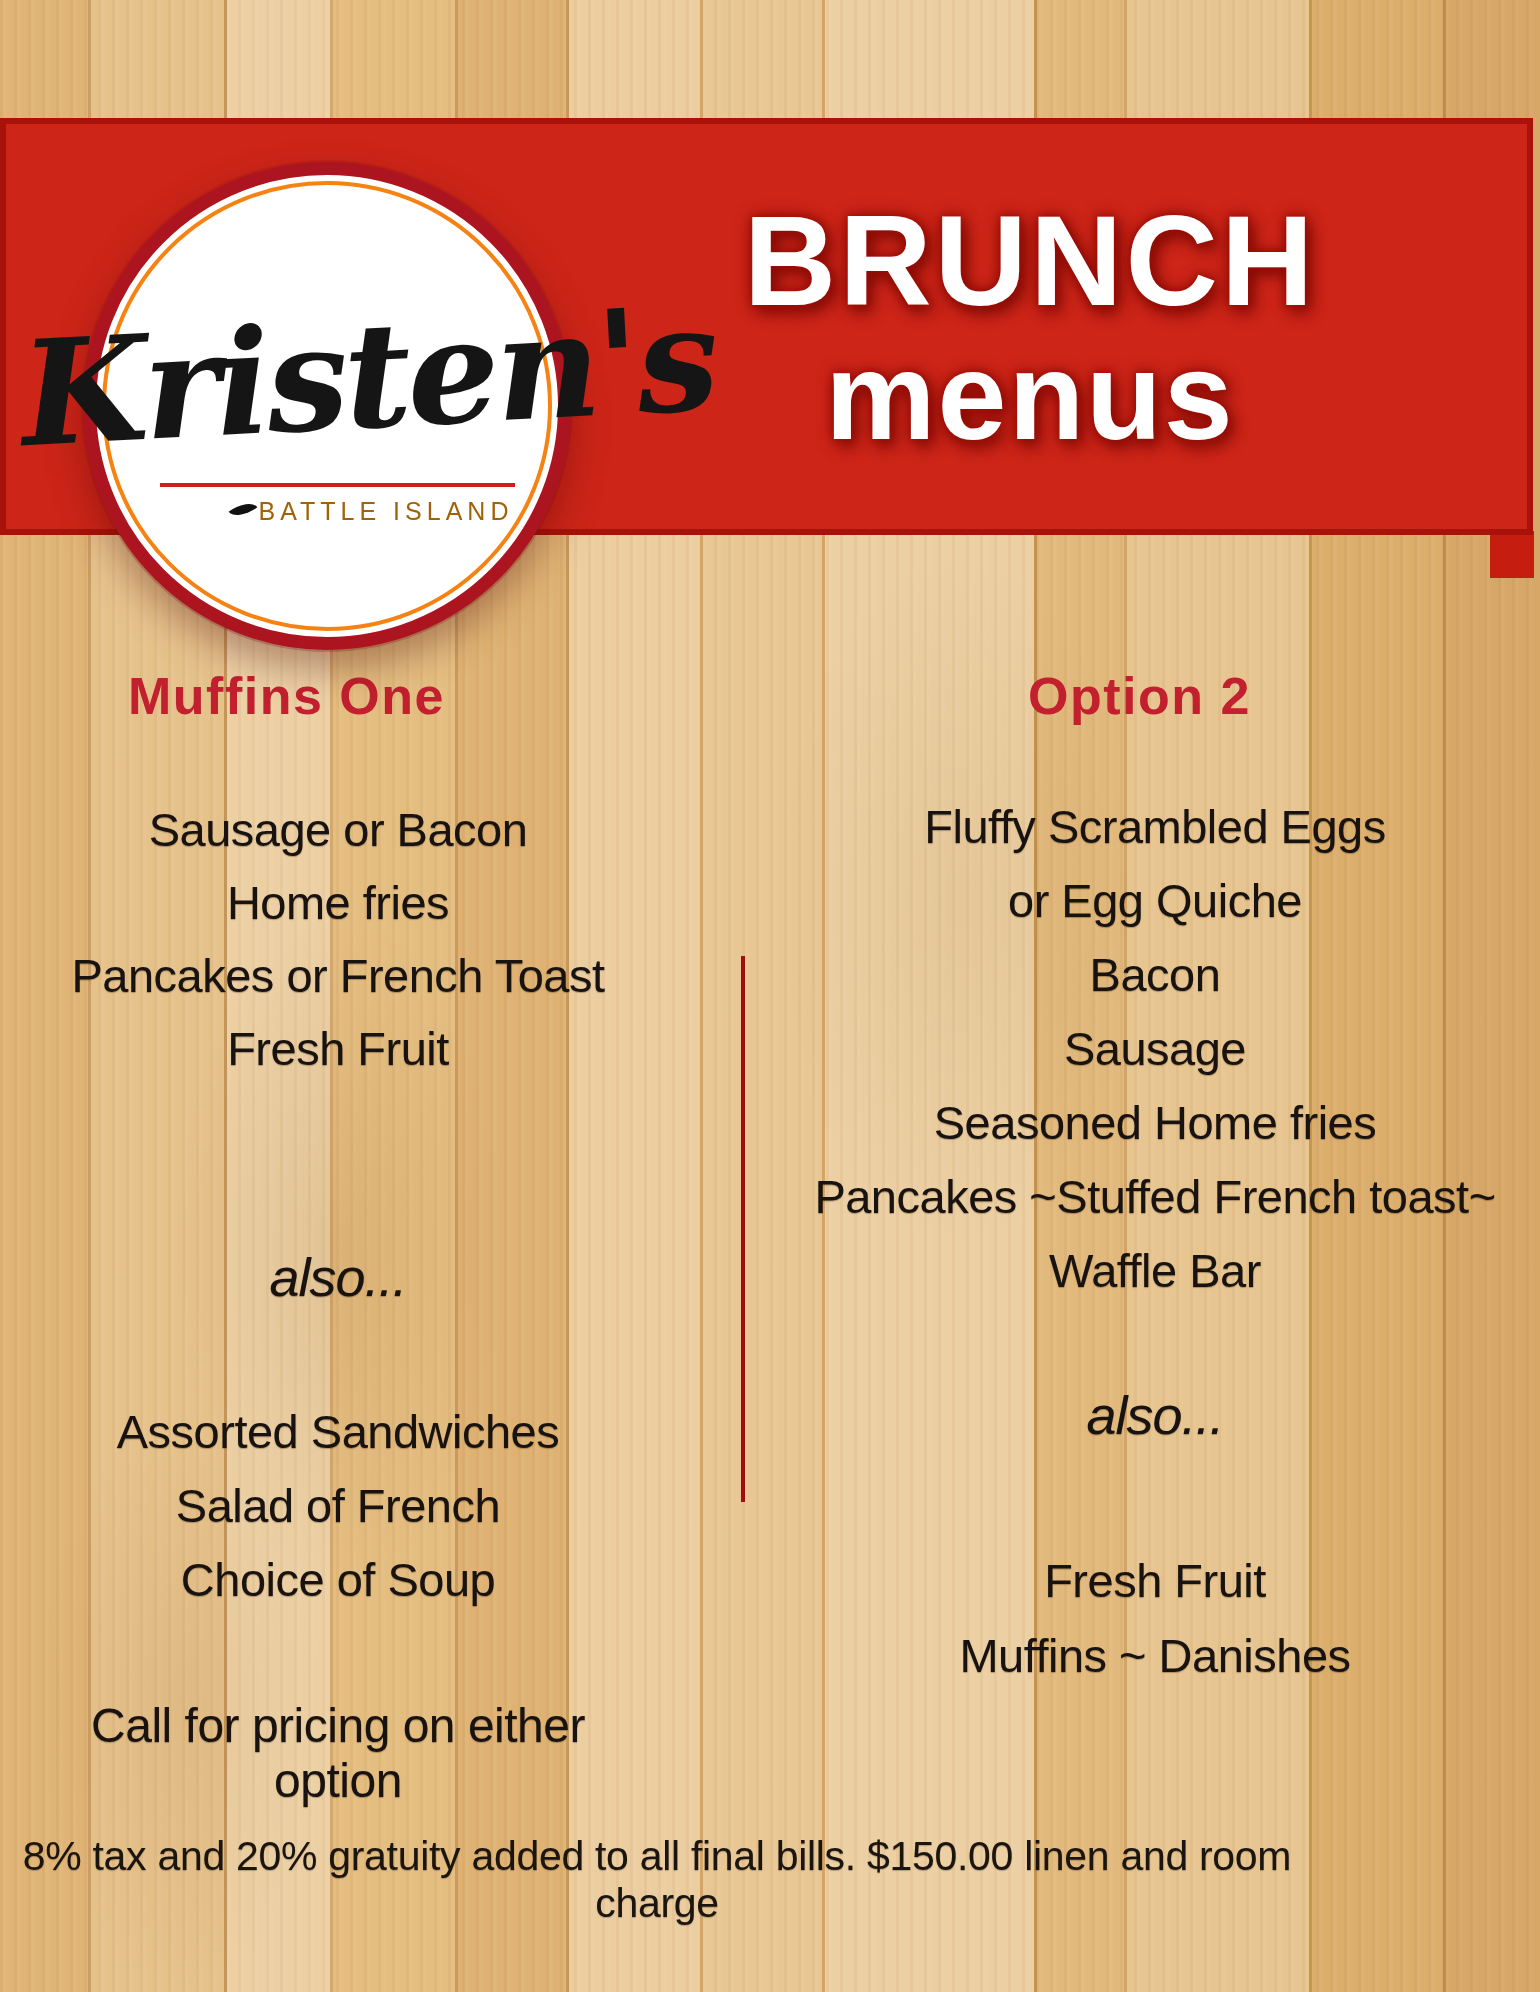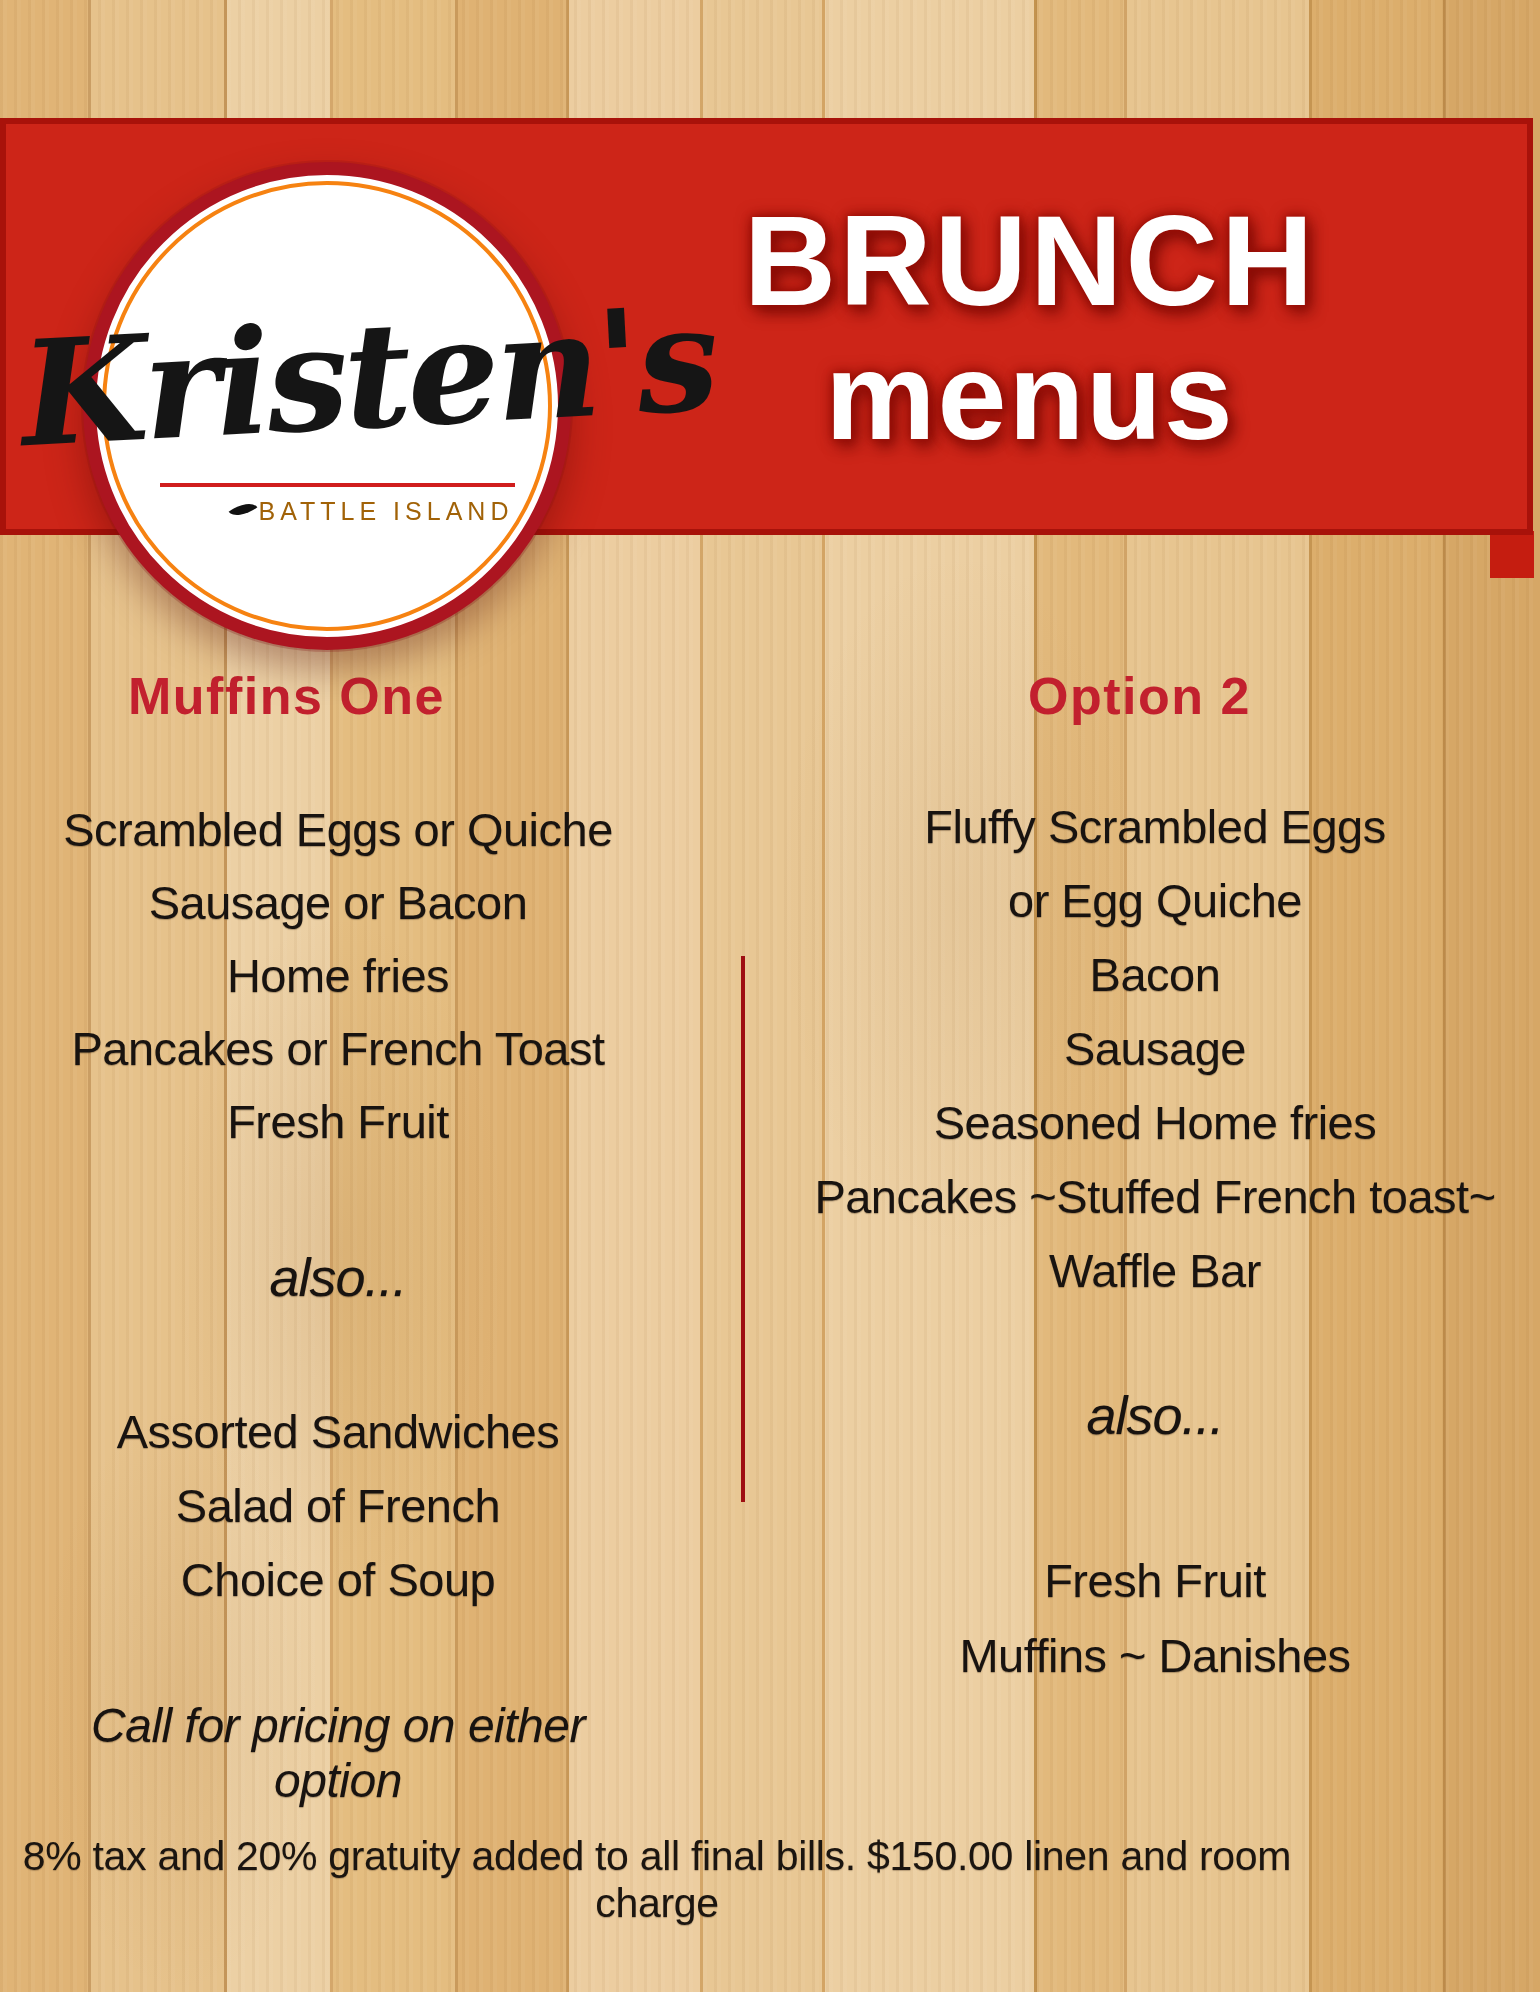--- a/index.html
+++ b/index.html
@@ -53,21 +53,21 @@
   .menu-group{position:absolute;left:0;width:100%;}
   .menu-line{font-size:47px;letter-spacing:-0.5px;text-shadow:0 1px 1px rgba(60,40,20,0.35);}
   .g1-one{top:793px;}  .g1-one .menu-line{line-height:73px;}
   .g2-one{top:1395px;} .g2-one .menu-line{line-height:74px;}
   .g1-two{top:790px;}  .g1-two .menu-line{line-height:74px;}
   .g2-two{top:1543px;} .g2-two .menu-line{line-height:75px;}
   .also{position:absolute;left:0;width:100%;font-style:italic;font-size:54px;
     letter-spacing:-1px;text-shadow:0 1px 1px rgba(60,40,20,0.35);}
   .also-one{top:1246px;}
   .also-two{top:1384px;}
-  .pricing-note{position:absolute;left:0;top:1698px;width:100%;font-style:italic;
+  .pricing-note{position:absolute;left:0;top:1698px;width:100%;
     font-size:48px;letter-spacing:-0.5px;text-shadow:0 1px 1px rgba(60,40,20,0.35);}
   .divider{position:absolute;left:741px;top:956px;width:4px;height:546px;background:#9e0e12;z-index:1;}
   .footnote{position:absolute;left:0;top:1833px;width:1314px;text-align:center;
     font-size:41px;color:#1b1510;letter-spacing:-0.3px;text-shadow:0 1px 1px rgba(60,40,20,0.3);}
 </style>
 </head>
 <body>
 
 <div class="page">
 
@@ -88,21 +88,20 @@
     <div class="logo-sub">BATTLE ISLAND</div>
   </div>
 
   <div class="opt-head opt1-head">Muffins One</div>
   <div class="opt-head opt2-head">Option 2</div>
 
   <div class="divider"></div>
 
   <div class="col col-one">
     <div class="menu-group g1-one">
-      <div class="menu-line">Scrambled Eggs or Quiche</div>
       <div class="menu-line">Sausage or Bacon</div>
       <div class="menu-line">Home fries</div>
       <div class="menu-line">Pancakes or French Toast</div>
       <div class="menu-line">Fresh Fruit</div>
     </div>
     <div class="also also-one">also...</div>
     <div class="menu-group g2-one">
       <div class="menu-line">Assorted Sandwiches</div>
       <div class="menu-line">Salad of French</div>
       <div class="menu-line">Choice of Soup</div>

